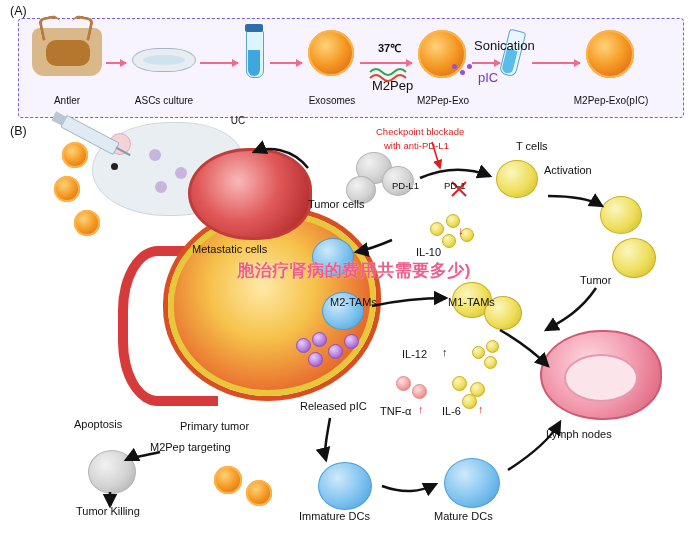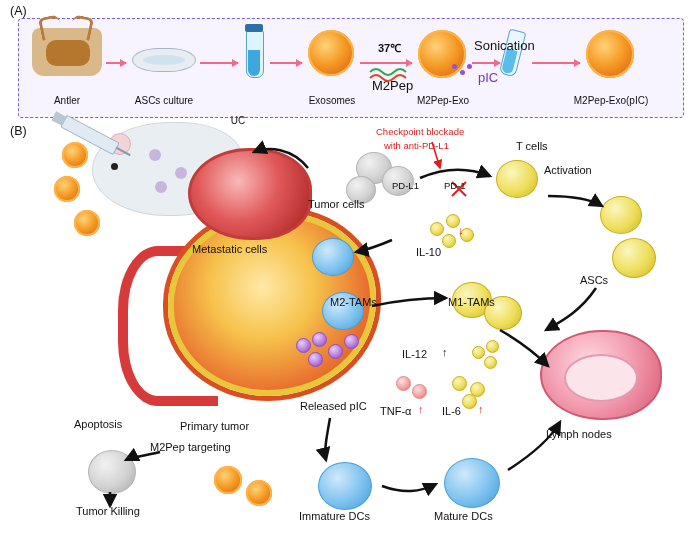--- a/index.html
+++ b/index.html
@@ -547,21 +547,21 @@
   <div class="lbl" style="left:516px; top:140px;">T cells</div>
   <div class="lbl" style="left:544px; top:164px;">Activation</div>
   <div class="lbl lbl-sm" style="left:392px; top:180px;">PD-L1</div>
   <div class="lbl lbl-sm" style="left:444px; top:180px;">PD-1</div>
   <div class="lbl" style="left:308px; top:198px;">Tumor cells</div>
   <div class="lbl" style="left:192px; top:243px;">Metastatic cells</div>
 
   <div class="lbl" style="left:416px; top:225px;margin-top:21px;">IL-10</div>
   <div class="lbl lbl-red lbl-bold" style="left:458px; top:224px;">↓</div>
 
-  <div class="lbl" style="left:580px; top:274px;">ASCs</div>
+  <div class="lbl" style="left:580px; top:274px;">Tumor</div>
   <div class="lbl" style="left:330px; top:296px;">M2-TAMs</div>
   <div class="lbl" style="left:448px; top:296px;">M1-TAMs</div>
 
   <div class="lbl" style="left:402px; top:348px;">IL-12</div>
   <div class="lbl lbl-bold" style="left:442px; top:346px;">↑</div>
 
   <div class="lbl" style="left:300px; top:400px;">Released pIC</div>
 
   <div class="lbl" style="left:380px; top:405px;">TNF-α</div>
   <div class="lbl lbl-red lbl-bold" style="left:418px; top:403px;">↑</div>
@@ -570,15 +570,16 @@
 
   <div class="lbl" style="left:546px; top:428px;">Lymph nodes</div>
   <div class="lbl" style="left:74px; top:418px;">Apoptosis</div>
   <div class="lbl" style="left:180px; top:420px;">Primary tumor</div>
   <div class="lbl" style="left:150px; top:441px;">M2Pep targeting</div>
   <div class="lbl" style="left:76px; top:505px;">Tumor Killing</div>
   <div class="lbl" style="left:299px; top:510px;">Immature DCs</div>
   <div class="lbl" style="left:434px; top:510px;">Mature DCs</div>
 
   <div class="watermark">
+    <div>胞治疗肾病的费用共需要多少)</div>
   </div>
 
 </div>
 
 </body></html>

